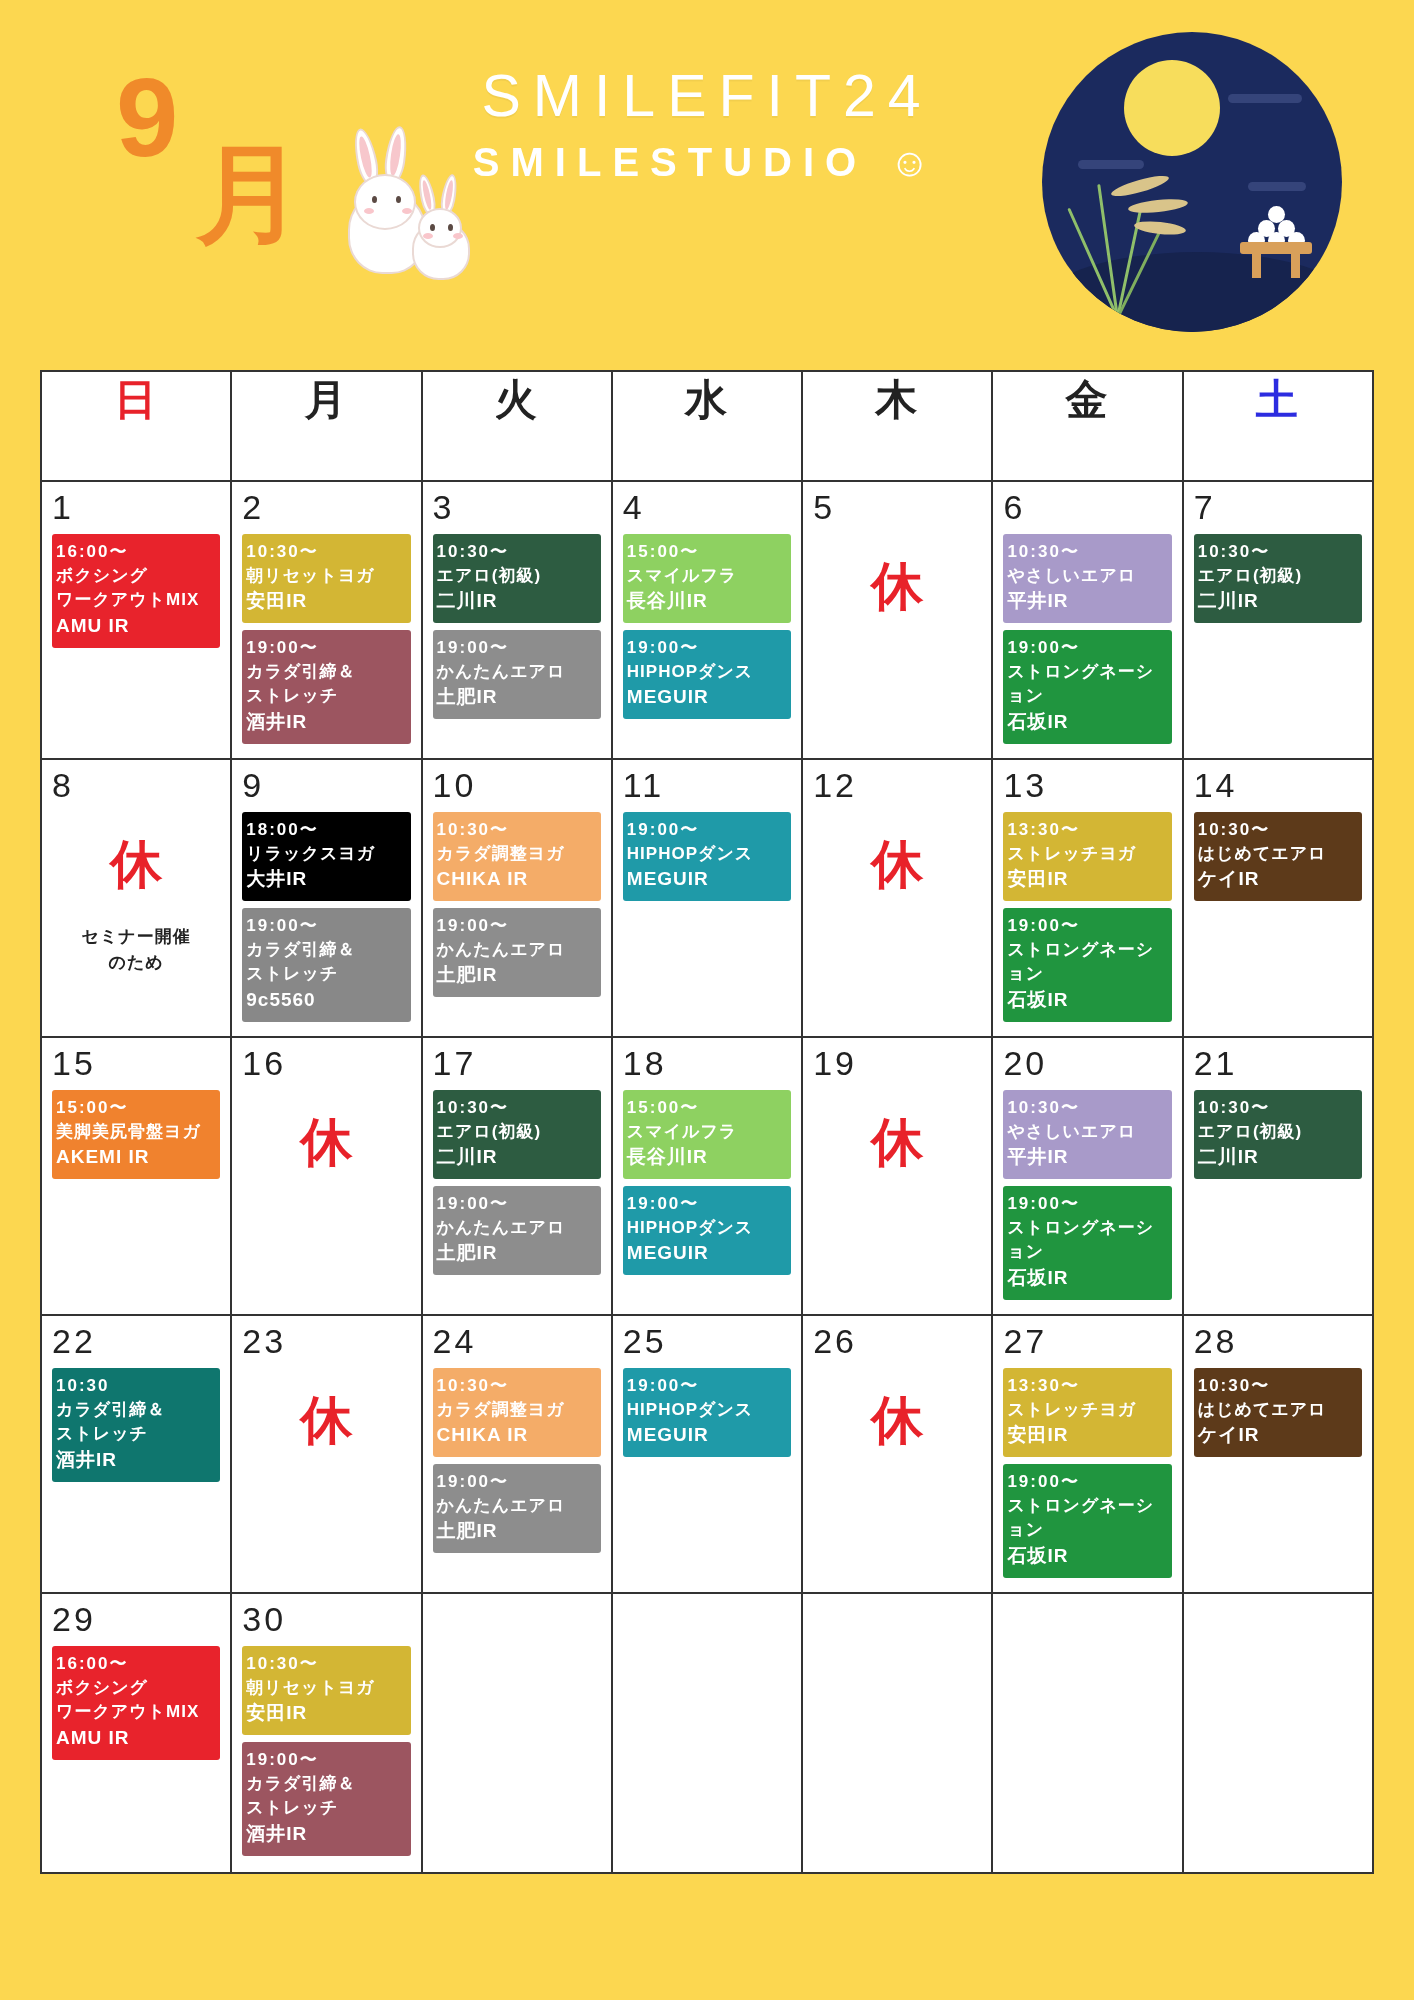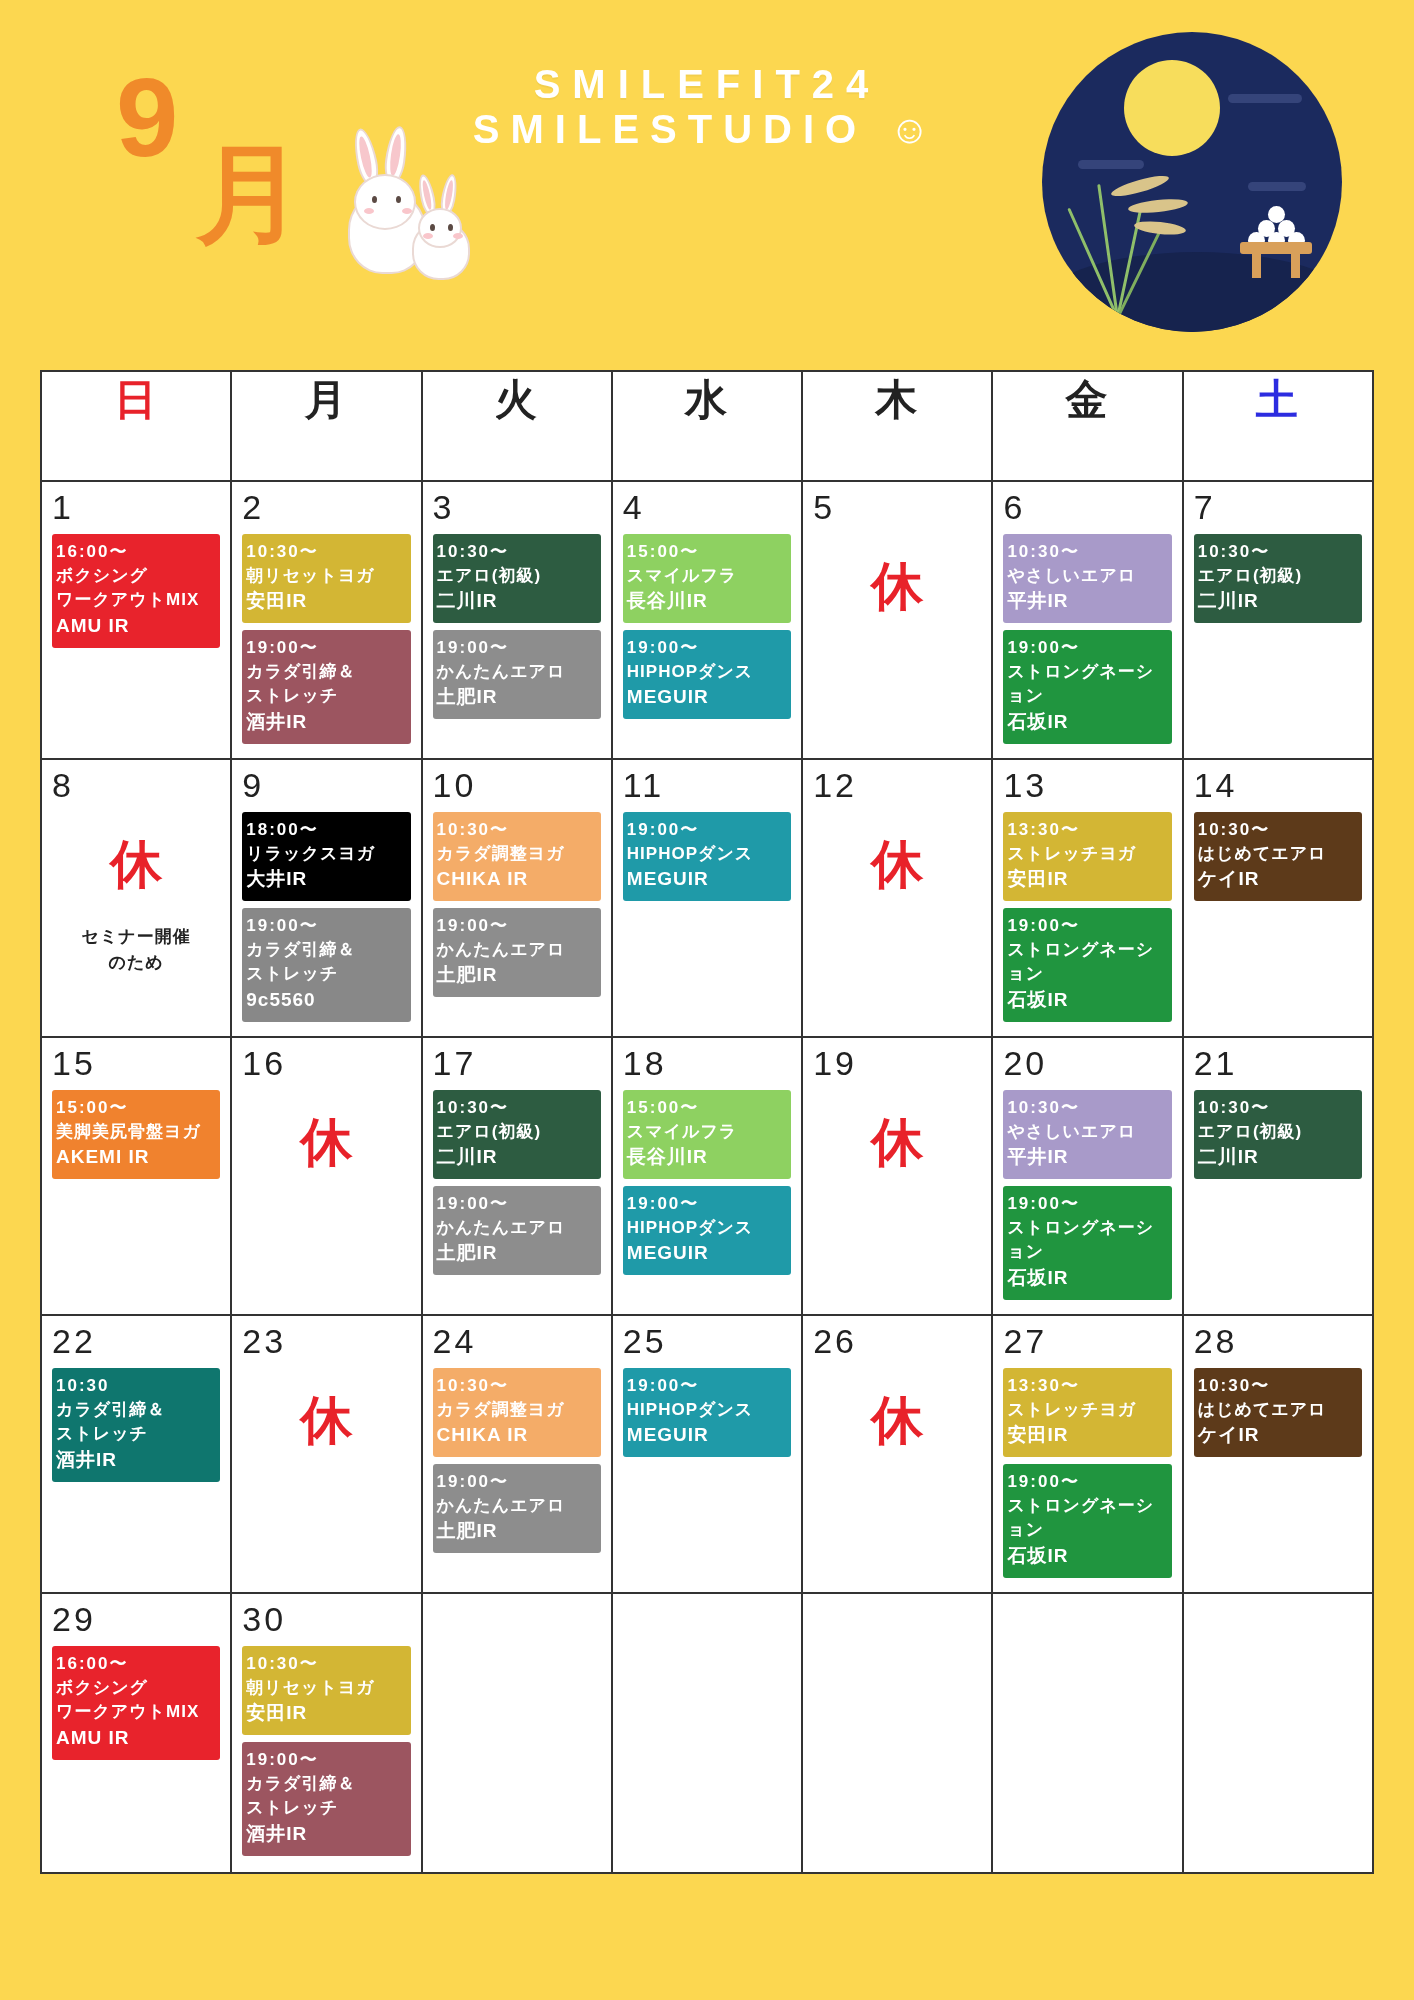--- a/index.html
+++ b/index.html
@@ -44,26 +44,27 @@
   }
 
   .title-block {
     position: absolute;
     left: 0; right: 0;
     top: 62px;
     text-align: center;
     color: #ffffff;
   }
   .title-main {
-    font-size: 40px;
-    font-weight: bold;
+    font-size: 59px;
+    font-weight: normal;
     letter-spacing: 12px;
     text-shadow: 0 2px 0 rgba(0,0,0,0.04);
   }
   .title-sub {
+    margin-top: 10px;
     font-size: 40px;
     font-weight: bold;
     letter-spacing: 11px;
   }
 
   
   .rabbits {
     position: absolute;
     left: 330px;
     top: 130px;

